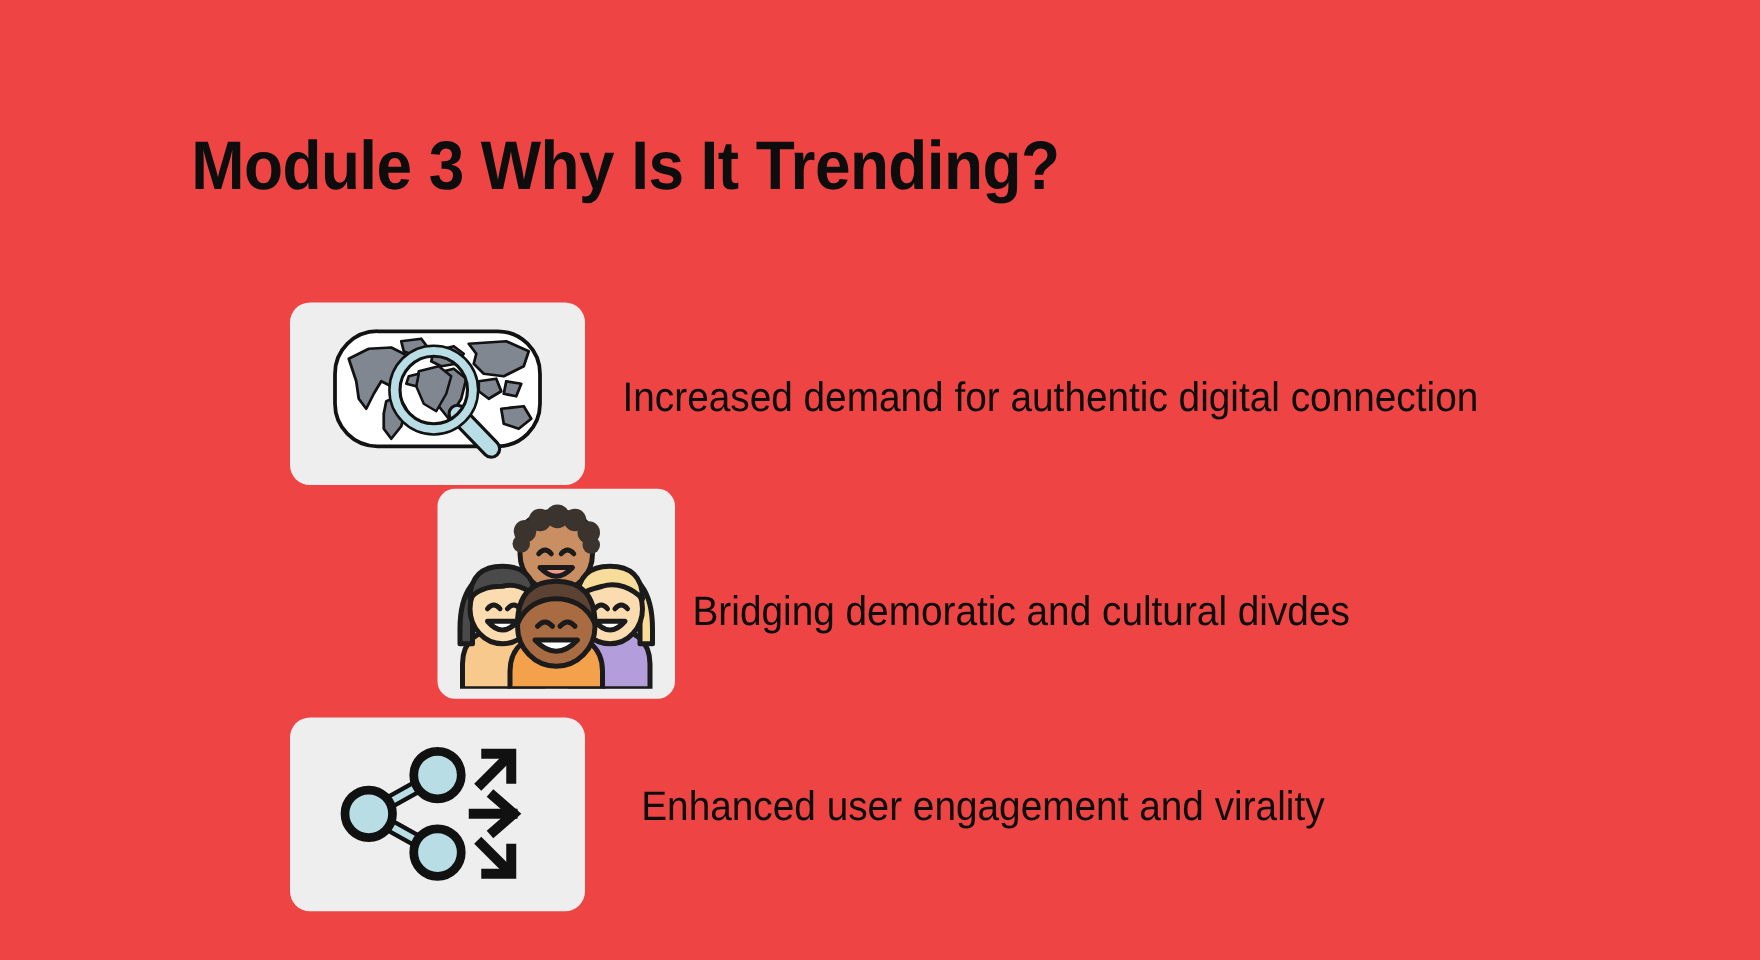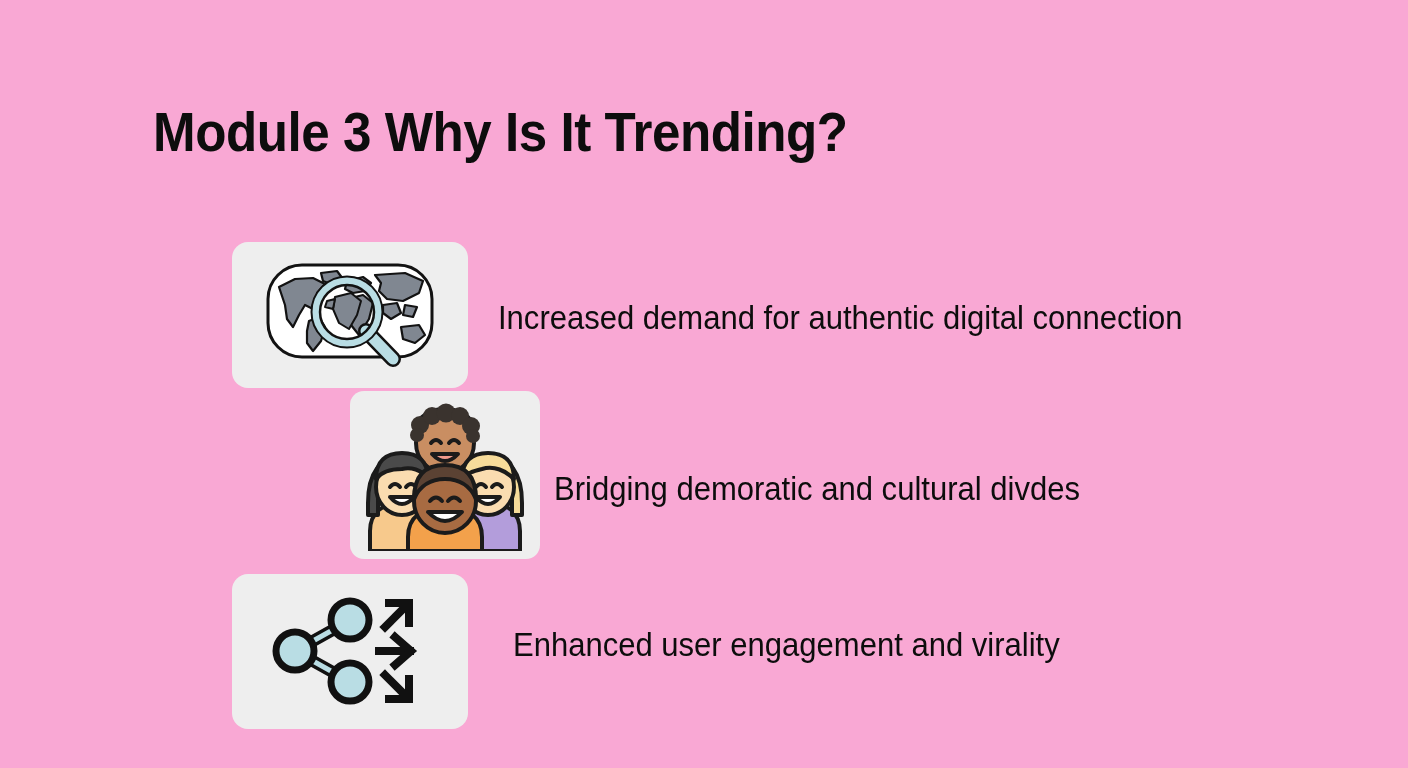--- a/index.html
+++ b/index.html
@@ -12,21 +12,21 @@
     height: 768px;
     position: relative;
     overflow: hidden;
     font-family: "Liberation Sans", "DejaVu Sans", sans-serif;
     color: #000000;
   }
 
   .slide {
     position: absolute;
     inset: 0;
-    background: #f9a8d4;
+    background: #ef4444;
     text-align: right;
   }
 
   
   .slide-title {
     position: absolute;
     left: 153px;
     top: 100px;
     font-size: 55px;
     font-weight: bold;

